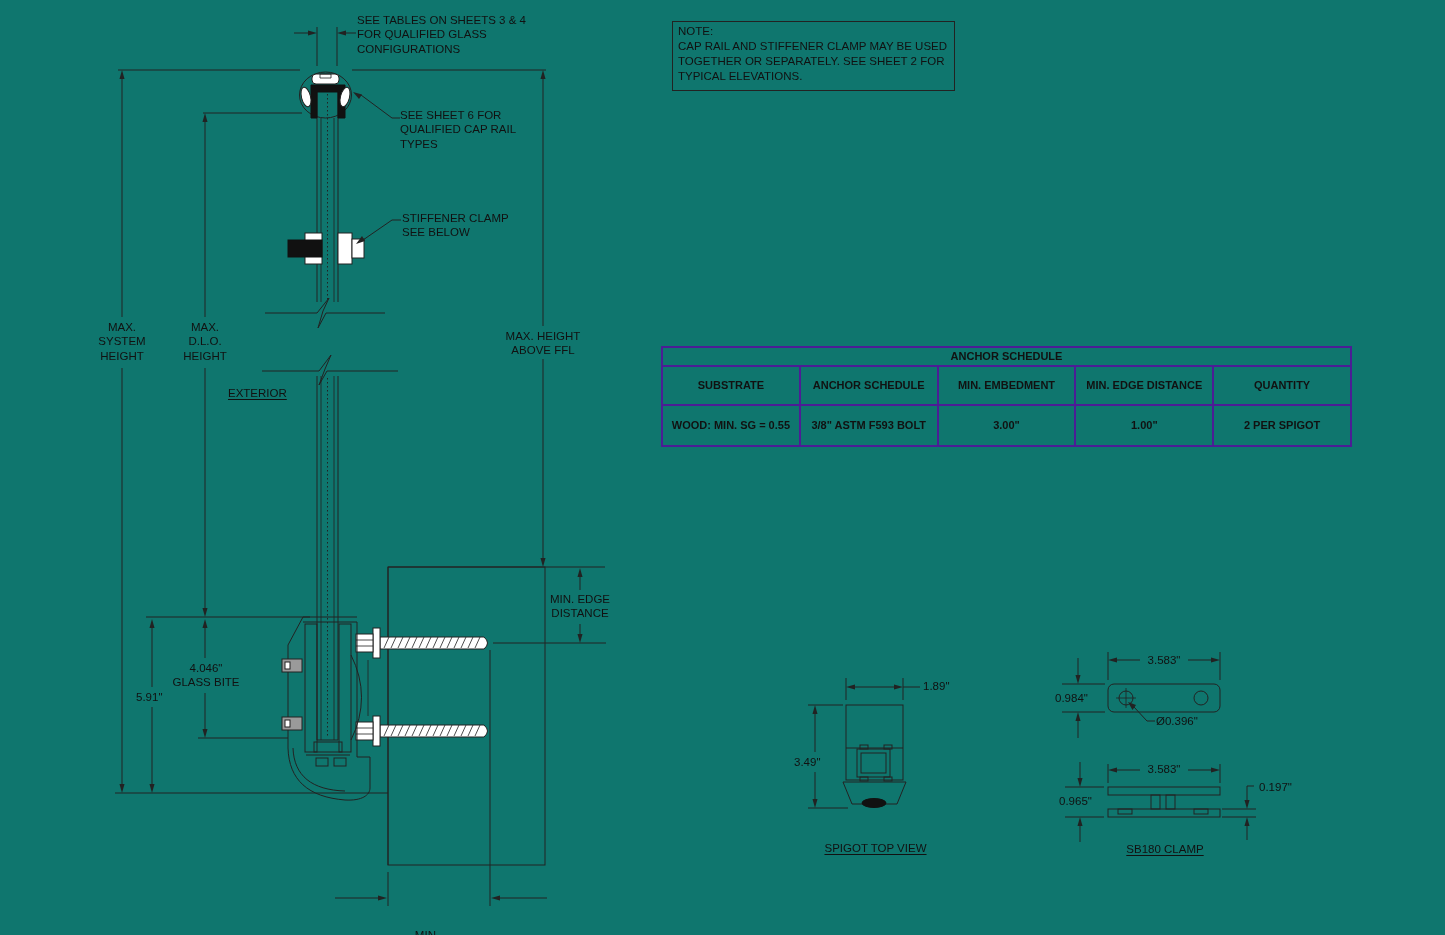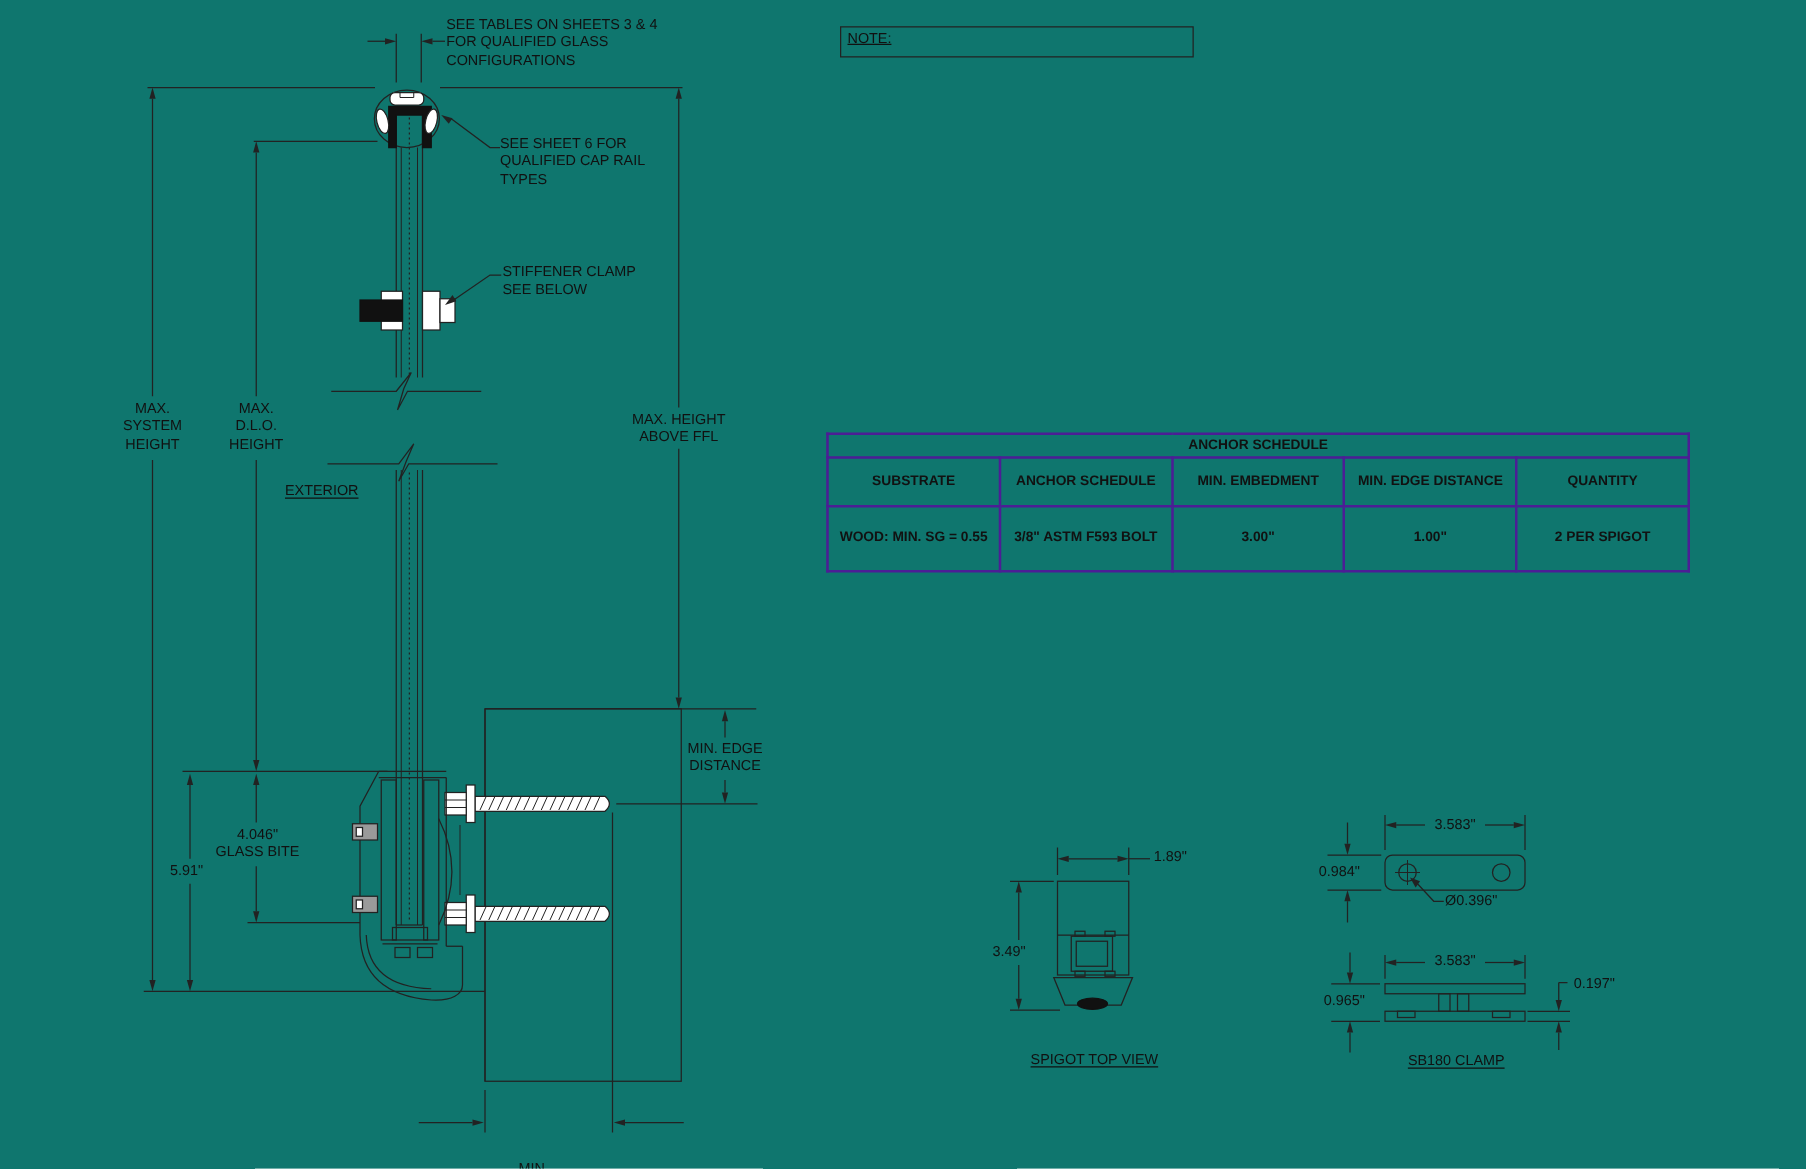--- a/index.html
+++ b/index.html
@@ -12,28 +12,28 @@
   #lines .fillb{fill:#111;stroke:#111;}
   #lines .fillw{fill:#fff;}
   #lines .fillg{fill:#9a9a9a;stroke:#222;}
   #lines .thin{stroke-width:0.8;}
   #lines .dot{stroke-dasharray:1.5 2.5;stroke-width:1;}
   .lbl{position:absolute;font-size:11.5px;line-height:1.24;white-space:pre-line;color:#111;}
   .ctr{text-align:center;}
   .und{text-decoration:underline;text-underline-offset:2px;}
   .notebox{position:absolute;left:672px;top:21px;width:271px;border:1px solid #222;
            padding:2px 5px 6px 5px;font-size:11.5px;line-height:1.3;}
-  .notebox .t{text-decoration:underline;}
+  .notebox .t{}
   table.sched{position:absolute;left:661px;top:346px;width:691px;border-collapse:collapse;
               table-layout:fixed;font-size:11px;line-height:1.25;color:#111;}
   table.sched td,table.sched th{border:2px solid #4c1d95;text-align:center;vertical-align:middle;
               font-weight:bold;padding:1px 3px;white-space:pre-wrap;}
   table.sched .tt{height:19px;}
   table.sched .hh{height:39px;}
-  table.sched .r1{height:52px;}
+  table.sched .r1{height:41px;}
   table.sched .r2{height:42px;}
   table.sched .r3{height:45px;}
 </style>
 </head>
 <body>
 
 <div id="canvas">
 
 <svg id="lines" width="1445" height="935" viewBox="0 0 1445 935">
   <defs>
@@ -273,20 +273,23 @@
 <div class="lbl ctr" style="left:534px;top:592px;width:92px;">MIN. EDGE
 DISTANCE</div>
 <div class="lbl ctr" style="left:159px;top:661px;width:94px;">4.046"
 GLASS BITE</div>
 <div class="lbl" style="left:136px;top:690px;">5.91"</div>
 <div class="lbl ctr" style="left:373px;top:887px;width:108px;margin-top:41px;">MIN.
 EMBEDMENT</div>
 
 <div class="notebox">
   <span class="t">NOTE:</span>
+  <div style="white-space:pre-line;">CAP RAIL AND STIFFENER CLAMP MAY BE USED
+TOGETHER OR SEPARATELY. SEE SHEET 2 FOR
+TYPICAL ELEVATIONS.</div>
 </div>
 
 <table class="sched">
   <tbody>
         <tr class="tt">
           <td colspan="5">ANCHOR SCHEDULE</td>
         </tr>
   <tr class="hh">
     <td style="width:156px;">SUBSTRATE</td>
     <td style="width:151px;">ANCHOR SCHEDULE</td>

